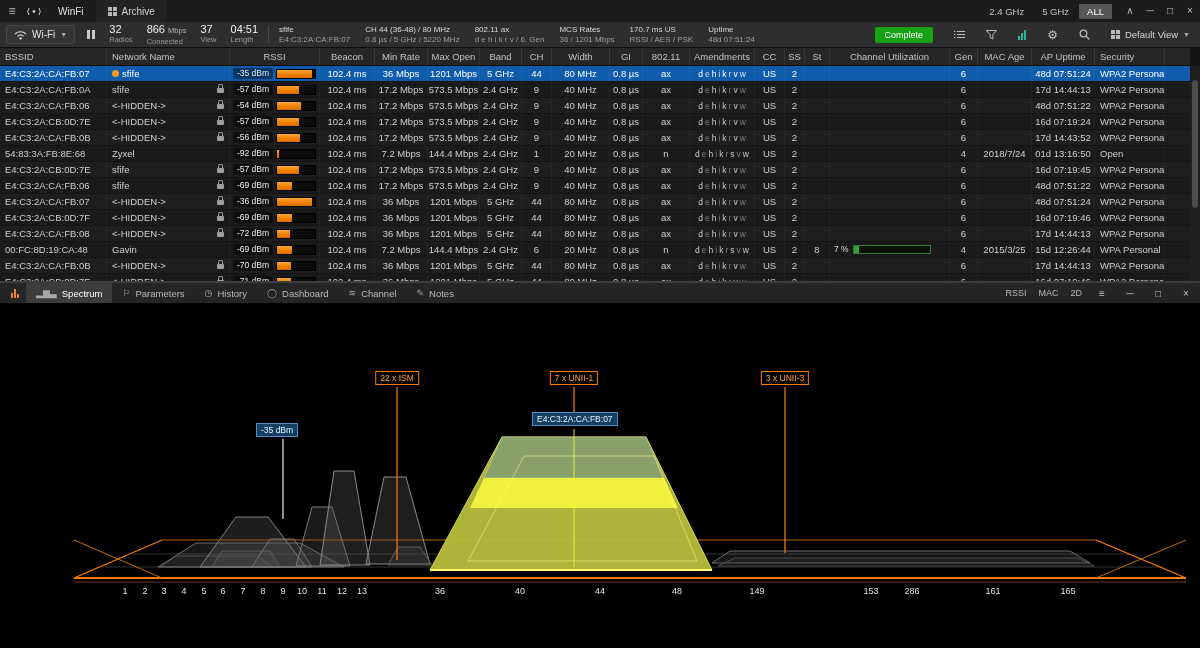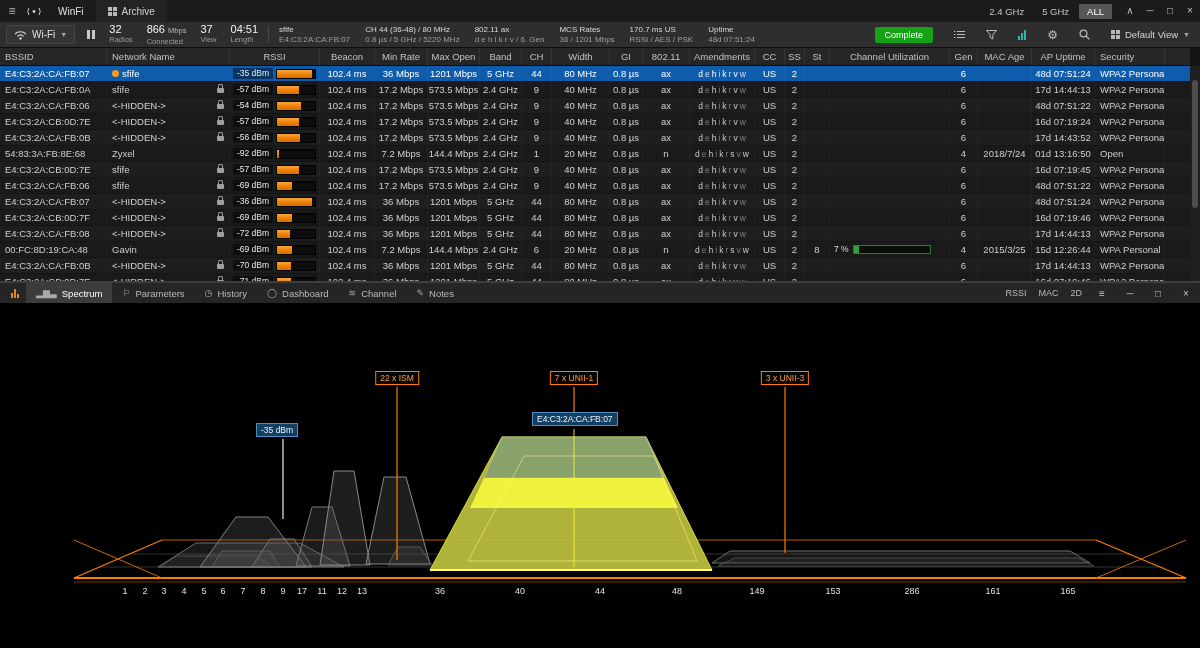--- a/index.html
+++ b/index.html
@@ -803,29 +803,29 @@
     <div>
         <span class="tick" style="left: 125px;">1</span>
         <span class="tick" style="left: 145px;">2</span>
         <span class="tick" style="left: 164px;">3</span>
         <span class="tick" style="left: 184px;">4</span>
         <span class="tick" style="left: 204px;">5</span>
         <span class="tick" style="left: 223px;">6</span>
         <span class="tick" style="left: 243px;">7</span>
         <span class="tick" style="left: 263px;">8</span>
         <span class="tick" style="left: 283px;">9</span>
-        <span class="tick" style="left: 302px;">17</span>
+        <span class="tick" style="left: 302px;">10</span>
         <span class="tick" style="left: 322px;">11</span>
         <span class="tick" style="left: 342px;">12</span>
         <span class="tick" style="left: 362px;">13</span>
         <span class="tick" style="left: 440px;">36</span>
         <span class="tick" style="left: 520px;">40</span>
         <span class="tick" style="left: 600px;">44</span>
         <span class="tick" style="left: 677px;">48</span>
         <span class="tick" style="left: 757px;">149</span>
-        <span class="tick" style="left: 833px;">153</span>
+        <span class="tick" style="left: 871px;">153</span>
         <span class="tick" style="left: 912px;">286</span>
         <span class="tick" style="left: 993px;">161</span>
         <span class="tick" style="left: 1068px;">165</span>
       </div>
   </div>
 
 </div>
 
 </body></html>

